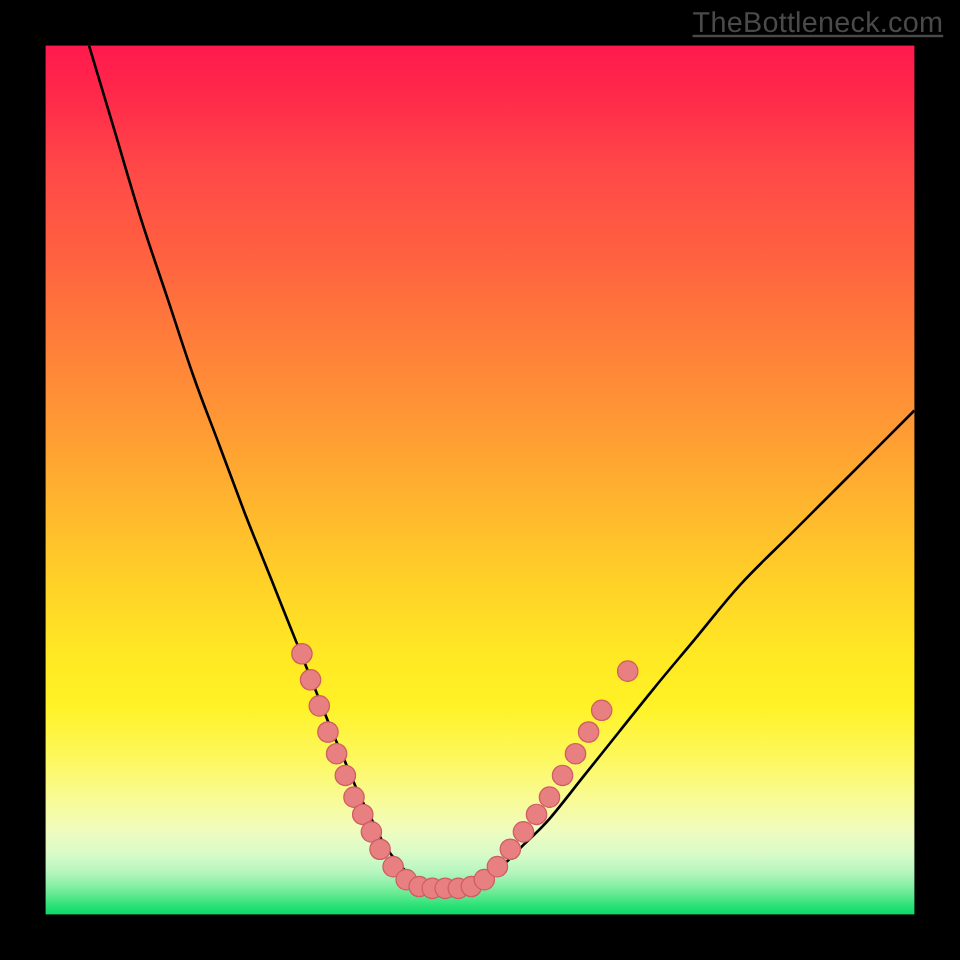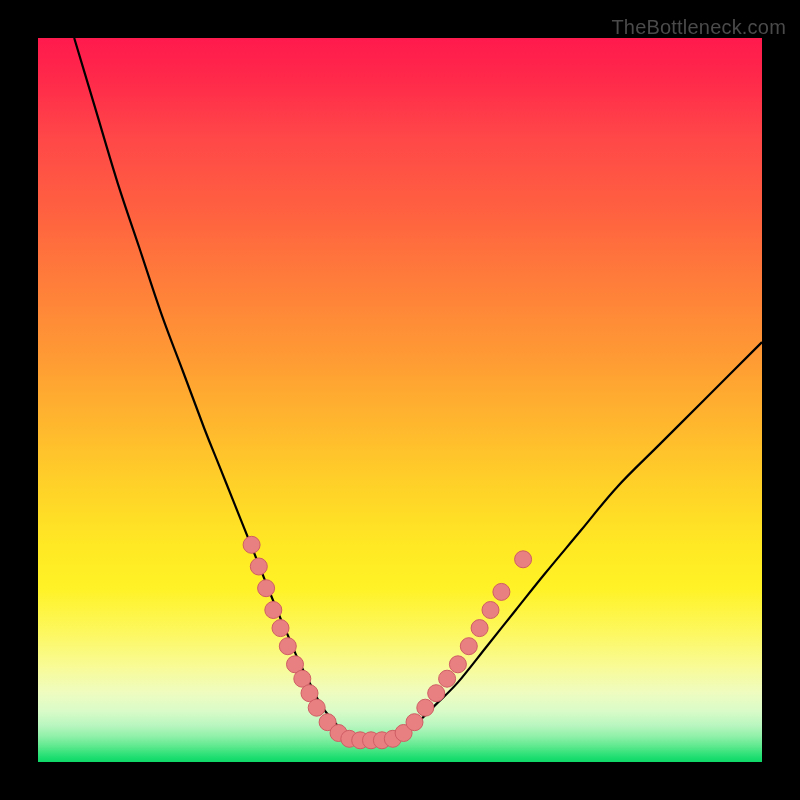--- a/index.html
+++ b/index.html
@@ -45,27 +45,28 @@
       #b8f6bf 95%,
       #8ef0a8 96.5%,
       #5fe98f 97.8%,
       #34e27a 98.8%,
       #19dd6e 99.5%,
       #0fd868 100%
     );
   }
   .watermark {
     position: absolute;
-    top: 16px;
+    top: 6px;
     right: 14px;
     color: #4a4a4a;
-    font-size: 20px;
+    font-size: 24px;
     font-weight: 500;
     letter-spacing: 0.2px;
     user-select: none;
+    text-decoration: underline;
   }
   svg.curve {
     position: absolute;
     left: 0;
     top: 0;
     width: 724px;
     height: 724px;
     overflow: visible;
   }
 </style>

